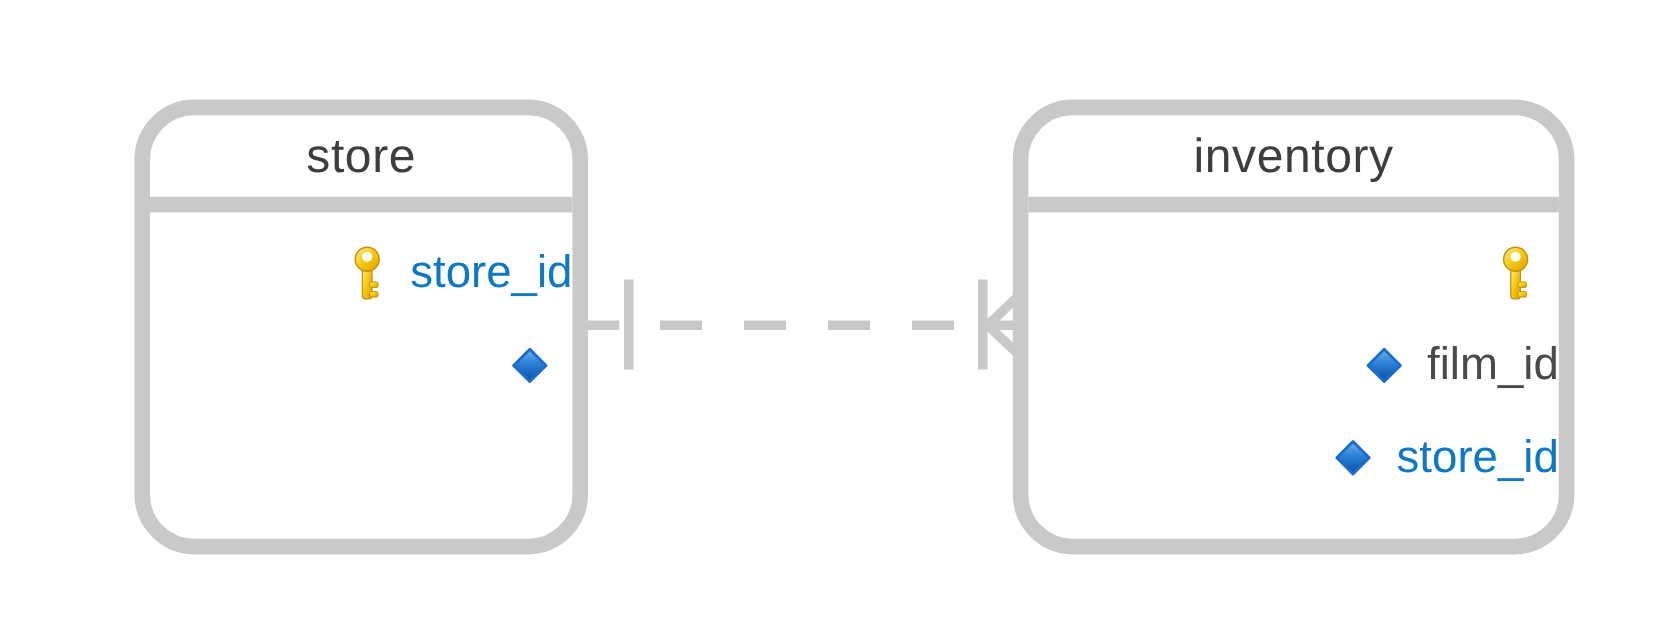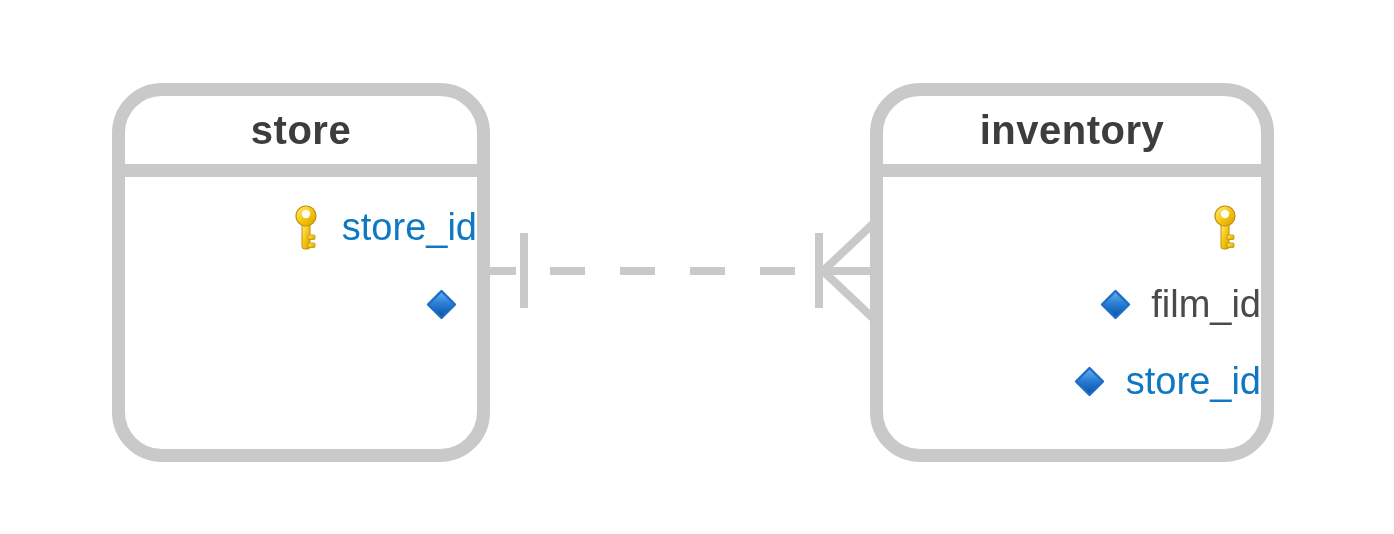--- a/index.html
+++ b/index.html
@@ -14,29 +14,29 @@
   .stage{position:relative;width:1394px;height:534px;background:#fff;overflow:hidden}
 
   
   .entity{
     position:absolute;
     background:#fff;
     border:13px solid var(--border-gray);
     border-radius:50px;
   }
   .entity-store{left:112px;top:83px;width:378px;height:379px}
-  .entity-inventory{left:870px;top:83px;width:404px;height:379px}
+  .entity-inventory{left:844px;top:83px;width:468px;height:379px}
 
   .entity-header{
     height:81px;
     border-bottom:13px solid var(--border-gray);
     display:flex;align-items:center;justify-content:center;
   }
   .entity-title{
-    font-size:40px;font-weight:bold;color:var(--title-color);
+    font-size:40px;font-weight:normal;color:var(--title-color);
     letter-spacing:0.5px;
   }
   .entity-body{padding-top:12px}
   .field-row{
     height:77px;
     display:flex;align-items:center;
     padding-left:36px;
     justify-content:flex-end;
   }
   .field-icon{

